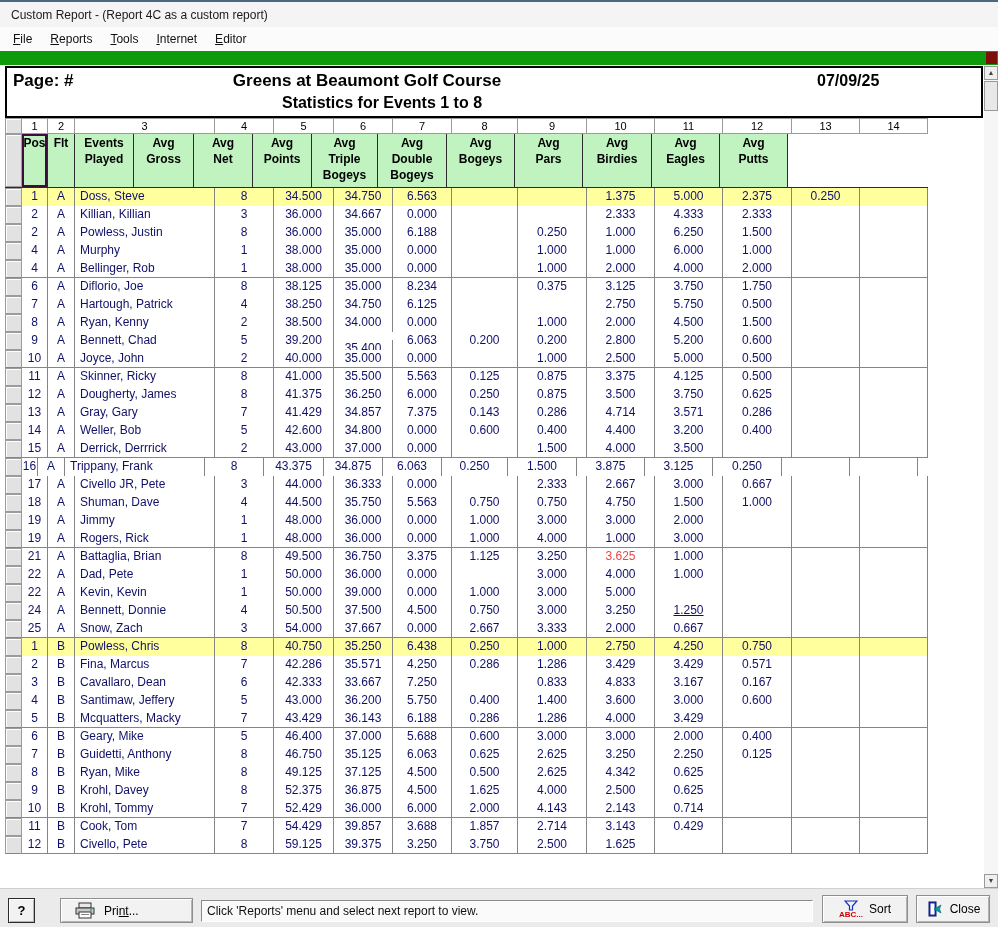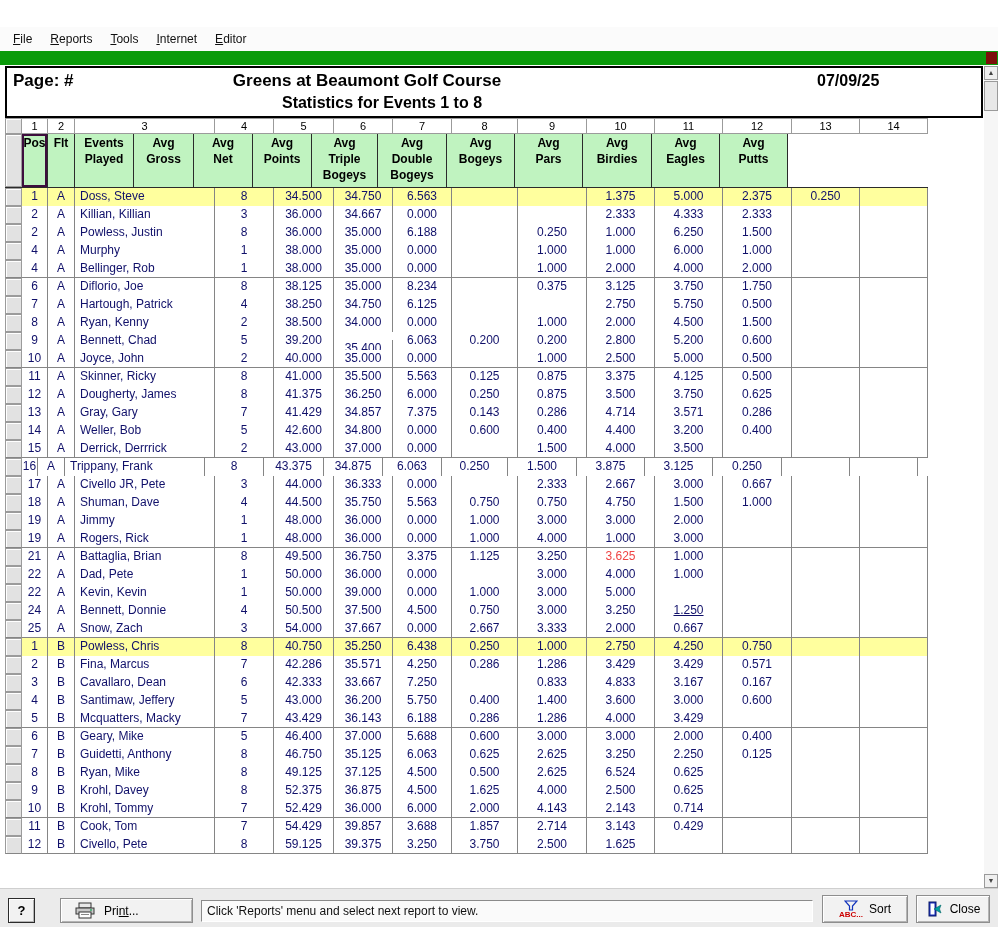--- a/index.html
+++ b/index.html
@@ -75,20 +75,23 @@
   #btn-close{left:916px;top:6px;width:74px;height:28px;gap:6px;}
   .icon-col{display:flex;flex-direction:column;align-items:center;line-height:8px;}
   .abc{font-size:8px;font-weight:bold;color:#cc0000;letter-spacing:0;}
   u.mn{text-decoration:underline;}
 </style>
 </head>
 <body>
 
 <div id="win">
 
+  <div id="titlebar">
+    <span class="ttl">Custom Report - (Report 4C as a custom report)</span>
+  </div>
 
   <div id="menubar">
       <div class="menu-item"><span></span><u class="mn">F</u><span>ile</span></div>
       <div class="menu-item"><span></span><u class="mn">R</u><span>eports</span></div>
       <div class="menu-item"><span></span><u class="mn">T</u><span>ools</span></div>
       <div class="menu-item"><span></span><u class="mn">I</u><span>nternet</span></div>
       <div class="menu-item"><span></span><u class="mn">E</u><span>ditor</span></div>
     </div>
 
   <div id="greenbar" style="background: rgb(11, 155, 11);"></div>
@@ -696,21 +699,21 @@
         <div class="td rowhdr" style="width: 17px;"></div>
         <div class="td " style="width: 26px; color: rgb(16, 16, 106);">8</div>
         <div class="td " style="width: 27px; color: rgb(16, 16, 106);">B</div>
         <div class="td c-player" style="width: 140px; color: rgb(16, 16, 106);">Ryan, Mike</div>
         <div class="td " style="width: 59px; color: rgb(16, 16, 106);">8</div>
         <div class="td " style="width: 60px; color: rgb(16, 16, 106);">49.125</div>
         <div class="td " style="width: 59px; color: rgb(16, 16, 106);">37.125</div>
         <div class="td " style="width: 59px; color: rgb(16, 16, 106);">4.500</div>
         <div class="td " style="width: 66px; color: rgb(16, 16, 106);">0.500</div>
         <div class="td " style="width: 69px; color: rgb(16, 16, 106);">2.625</div>
-        <div class="td " style="width: 68px; color: rgb(16, 16, 106);">6.524</div>
+        <div class="td " style="width: 68px; color: rgb(16, 16, 106);">4.342</div>
         <div class="td " style="width: 68px; color: rgb(16, 16, 106);">0.625</div>
         <div class="td " style="width: 69px; color: rgb(16, 16, 106);"></div>
         <div class="td " style="width: 68px; color: rgb(16, 16, 106);"></div>
         <div class="td " style="width: 68px; color: rgb(16, 16, 106);"></div>
       </div>
       <div class="tr data-row">
         <div class="td rowhdr" style="width: 17px;"></div>
         <div class="td " style="width: 26px; color: rgb(16, 16, 106);">9</div>
         <div class="td " style="width: 27px; color: rgb(16, 16, 106);">B</div>
         <div class="td c-player" style="width: 140px; color: rgb(16, 16, 106);">Krohl, Davey</div>

